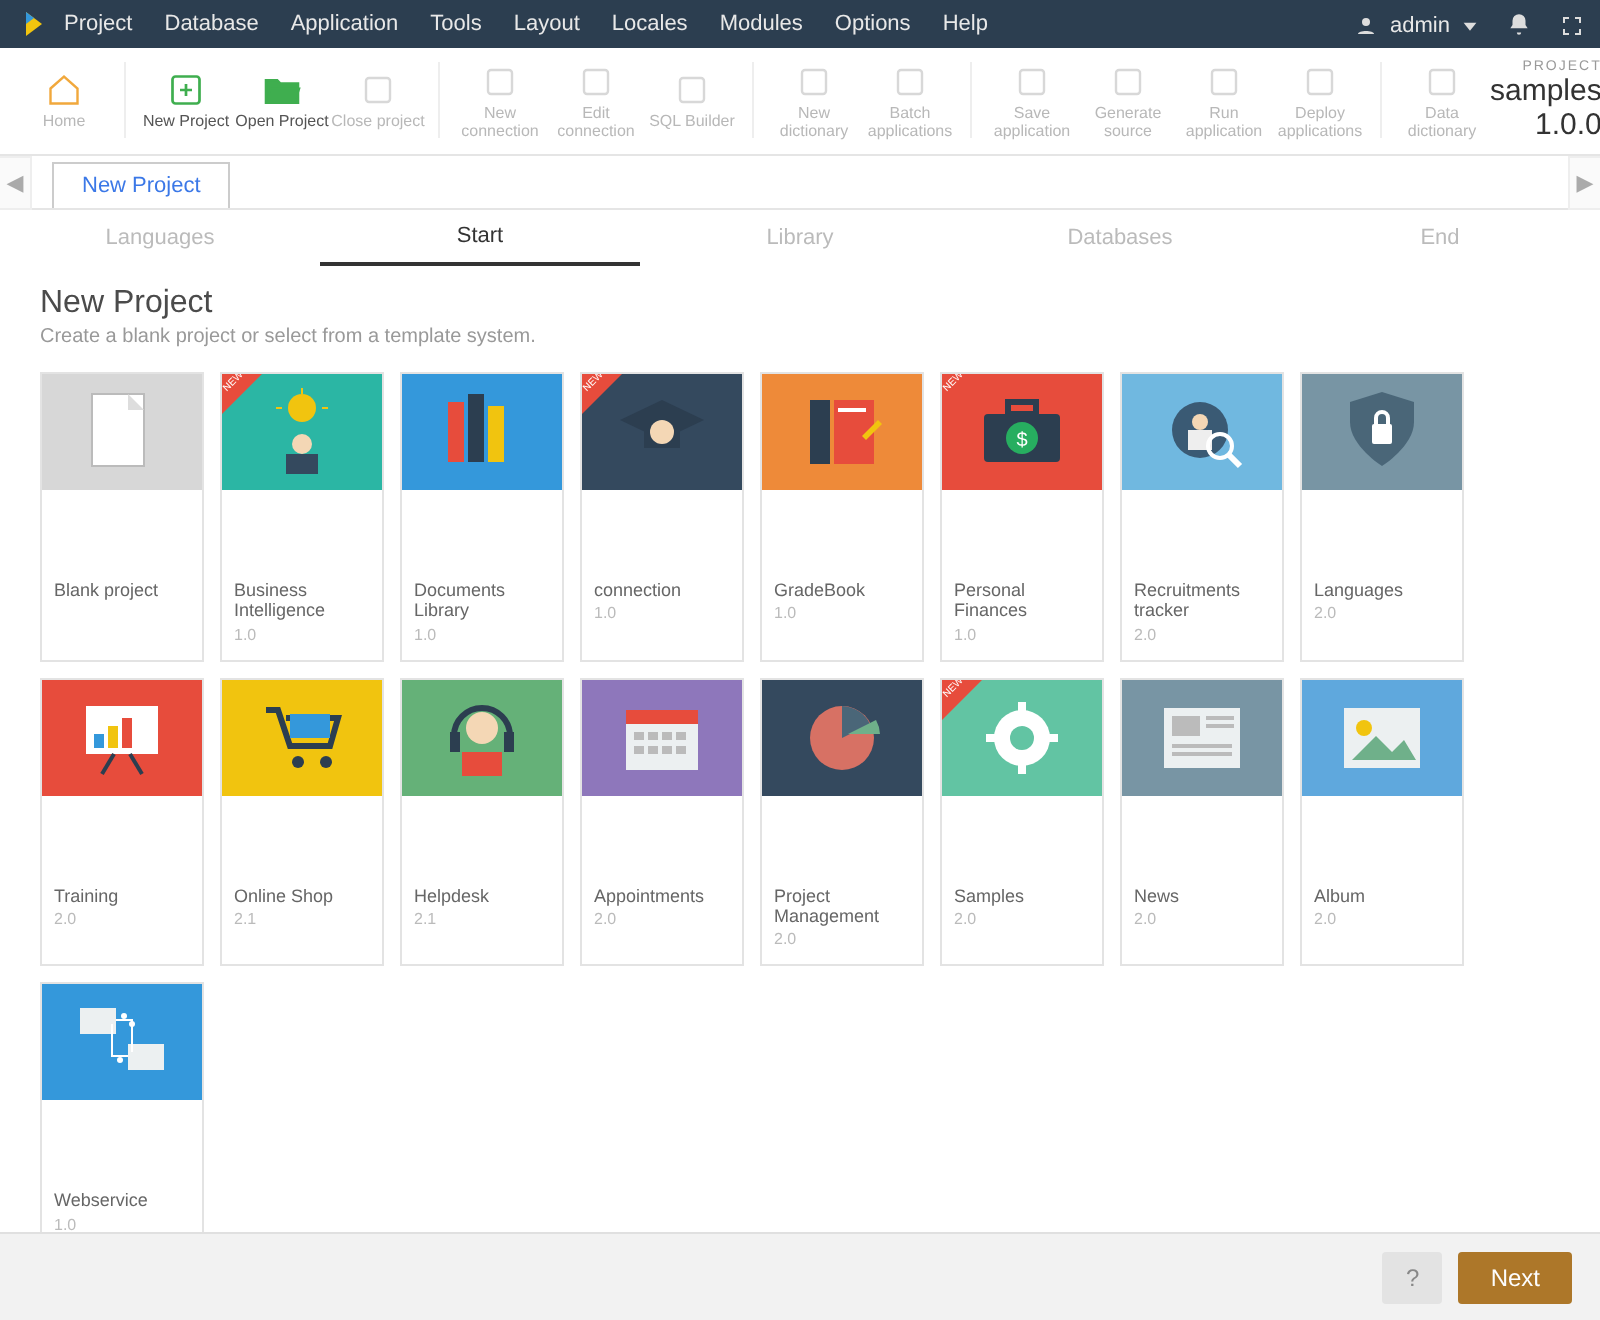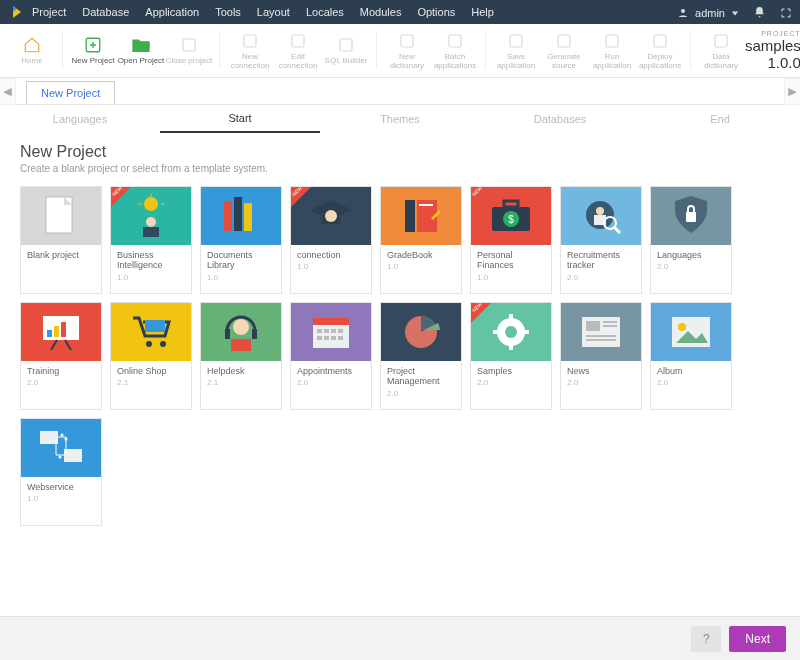--- a/index.html
+++ b/index.html
@@ -44,37 +44,37 @@
 
   
   .content { padding: 10px 20px; height: 484px; overflow:hidden;}
   .content h1 { font-size: 16px; font-weight: 500; color: #4b4b4b; margin-bottom: 2px; }
   .content .sub { font-size: 10px; color: #999; margin-bottom: 12px; }
 
   .grid { display: flex; flex-wrap: wrap; gap: 8px; }
   .card { width: 82px; border: 1px solid #e3e3e3; cursor: pointer; position: relative; background:#fff;}
   .card .thumb { height: 58px; display: flex; align-items: center; justify-content: center; position: relative; overflow:hidden;}
   .card .meta { padding: 5px 6px 8px; min-height:48px;}
-  .card .name { font-size: 9px; color: #666; line-height: 1.15; }
+  .card .name { font-size: 9px; color: #666; line-height: 1.15; margin-top: 40px; }
   .card .ver { font-size: 8px; color: #bbb; margin-top: 2px; }
   .new-ribbon { position: absolute; top: 0; left: 0; width: 0; height: 0; border-top: 20px solid #e74c3c; border-right: 20px solid transparent; }
   .new-ribbon::after { content: "NEW"; position: absolute; top: -19px; left: 0px; color: #fff; font-size: 5px; transform: rotate(-45deg); }
   .card.blank .thumb { background: #d7d7d7; }
   .thumb svg { display:block; }
   
   
   .bg-teal{background:#2bb6a4;} .bg-blue{background:#3498db;} .bg-dblue{background:#34495e;} .bg-orange{background:#ee8a39;}
   .bg-red{background:#e74c3c;} .bg-sky{background:#70b8e0;} .bg-slate{background:#7895a4;} .bg-yellow{background:#f1c40f;}
   .bg-green{background:#65b178;} .bg-purple{background:#8e77bb;} .bg-mint{background:#62c4a3;} .bg-lblue{background:#5fa8dd;}
 
   
   .footer { position: absolute; bottom: 0; left: 0; right: 0; height: 44px; background: #f2f2f2; border-top: 1px solid #e0e0e0; display: flex; align-items: center; justify-content: flex-end; padding: 0 14px; gap: 8px; }
   .btn { height: 26px; padding: 0 16px; border-radius: 2px; display: flex; align-items: center; justify-content: center; cursor: pointer; font-size: 12px; }
   .btn.help { background: #e3e3e3; color: #888; width:30px; padding:0;}
-  .btn.next { background: #a21caf; color: #fff; opacity:.85;}
+  .btn.next { background: #a16207; color: #fff; opacity:.85;}
 </style>
 </head>
 <body>
 
 <div class="menubar">
   <span class="logo">
     <svg width="16" height="16" viewBox="0 0 16 16">
         <polygon points="4,2 12,8 4,14" fill="#f1c40f"></polygon>
         <polygon points="4,2 8,5 4,8" fill="#3498db"></polygon>
       </svg>
@@ -246,21 +246,21 @@
   <div class="arrow left">◀</div>
   <div class="tab">
       <span>New Project</span>
     </div>
   <div class="arrow right">▶</div>
 </div>
 
 <div class="steps" id="steps">
     <div class="step">Languages</div>
     <div class="step active">Start</div>
-    <div class="step">Themes</div>
+    <div class="step">Library</div>
     <div class="step">Databases</div>
     <div class="step">End</div>
   </div>
 
 <div class="content">
   <h1>New Project</h1>
   <div class="sub">Create a blank project or select from a template system.</div>
   <div class="grid" id="grid">
       <div class="card blank">
         <div class="thumb ">

